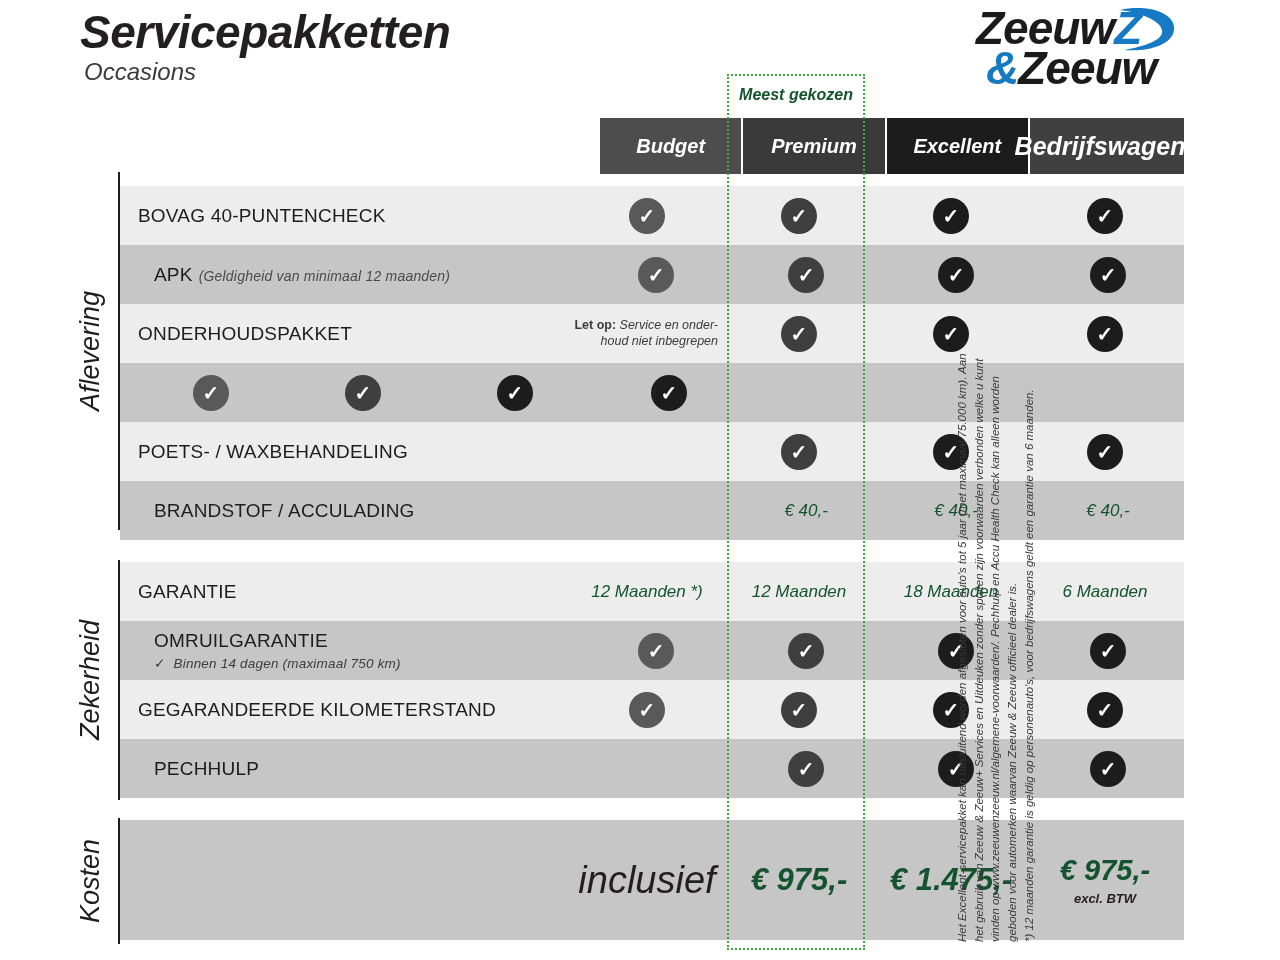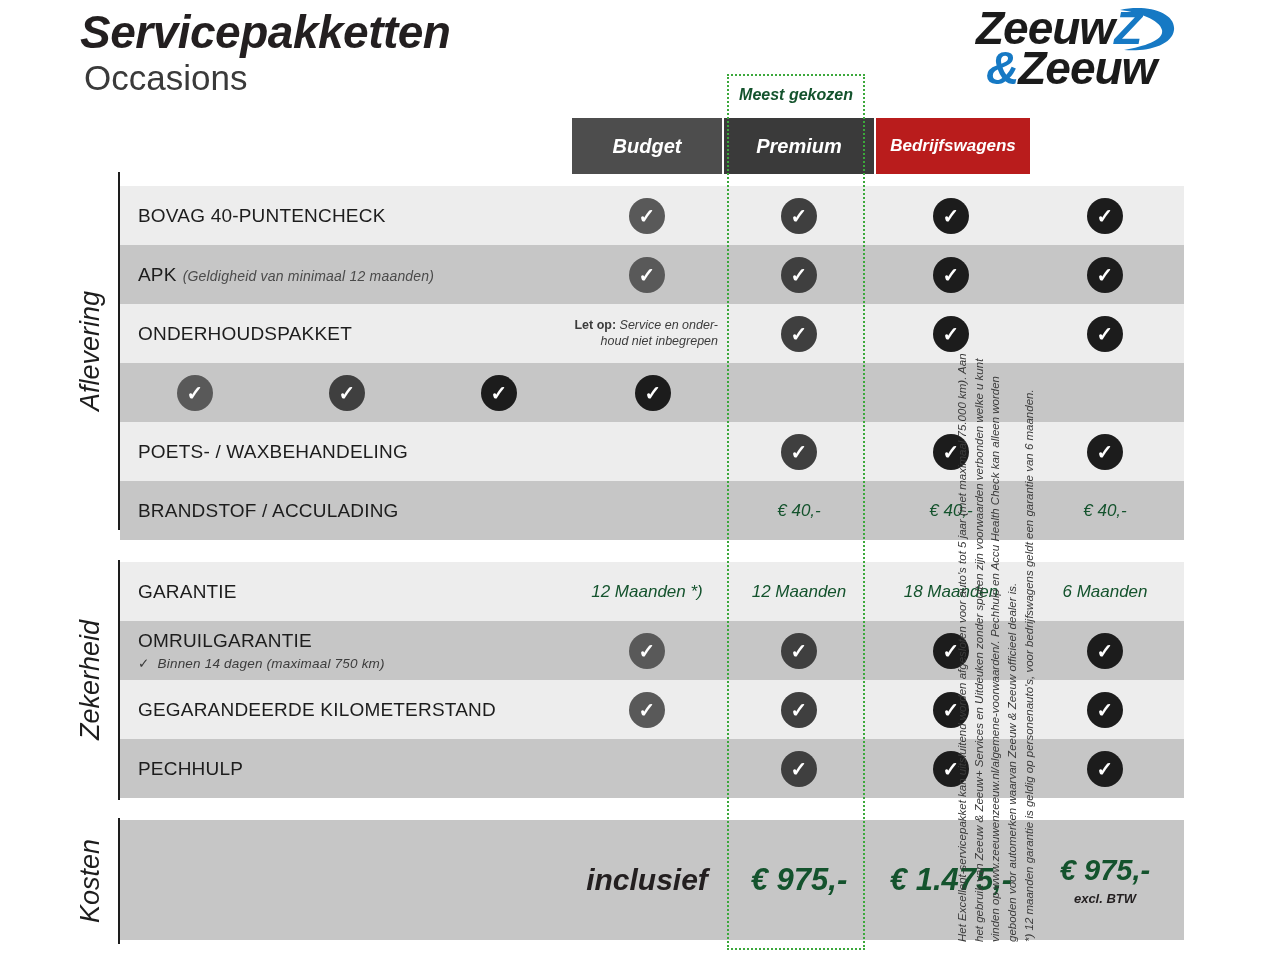--- a/index.html
+++ b/index.html
@@ -13,21 +13,21 @@
     overflow:hidden;
   }
 
   
   .header { position:absolute; left:80px; top:8px; }
   .title {
     font-size:46px; font-weight:bold; font-style:italic;
     letter-spacing:-0.5px; line-height:1.05; margin:0;
   }
   .subtitle {
-    font-size:35px; font-weight:normal;
+    font-size:24px; font-style:italic; font-weight:normal;
     color:#3a3a3a; margin:2px 0 0 4px;
   }
 
   
   .logo { position:absolute; right:104px; top:6px; width:200px; height:86px; }
   .logo .l1, .logo .l2 {
     font-style:italic; font-weight:bold; font-size:46px; line-height:44px;
     letter-spacing:-1px; color:#1b1b1b;
   }
   .logo .l1 { position:absolute; left:0; top:0; }
@@ -40,32 +40,32 @@
 
   
   .table { position:absolute; left:120px; top:118px; width:1064px; }
 
   .colhead { display:flex; height:56px; margin-left:452px; }
   .colhead .ch {
     width:150px; margin-right:2px;
     display:flex; align-items:center; justify-content:center;
     color:#fff; font-style:italic; font-weight:bold; font-size:20px;
   }
-  .ch.budget   { background:#4d4d4d; }
+  .ch.budget   { background:#4d4d4d;margin-left:28px; }
   .ch.premium  { background:#3a3a3a; }
   .ch.excellent{ background:#1c1c1c; }
-  .ch.bedrijf  { background:#b91c1c; width:154px; margin-right:0; font-size:17px; }
+  .ch.bedrijf  { background:#404040; width:154px; margin-right:0; font-size:25px; }
 
   .rows { margin-top:12px; }
   .row {
     display:flex; align-items:center; height:59px;
     position:relative;
   }
   .row.alt { background:#ededed; }
-  .row.base { background:#c6c6c6; }
+  .row.base { background:#c6c6c6;padding-left:16px; }
   .row .label {
     width:452px; padding-left:18px;
     font-size:19px; letter-spacing:0.2px; color:#1d1d1d;
   }
   .row .label .small {
     font-size:14px; font-style:italic; color:#4a4a4a; margin-left:6px;
   }
   .row .sub {
     display:block; font-size:13.5px; font-style:italic; color:#3c3c3c;
     margin-top:3px;
@@ -98,21 +98,21 @@
   
   .costs {
     display:flex; align-items:center; height:120px;
     background:#c6c6c6; margin-top:22px;
   }
   .costs .label { width:452px; }
   .costs .cell { font-style:italic; font-weight:bold; }
   .costs .price { font-size:31px; font-style:italic; font-weight:bold; color:#14532d; }
   .costs .price.small { font-size:29px; }
   .costs .excl { display:block; font-size:13px; font-weight:bold; margin-top:4px; }
-  .costs .inclusief { font-size:30px; font-style:italic; font-weight:bold; }
+  .costs .inclusief { font-size:38px; font-style:italic; font-weight:normal; }
 
   
   .group {
     position:absolute; left:0; width:120px;
     display:flex; align-items:center; justify-content:flex-end;
   }
   .group .bar { width:2px; background:#1d1d1d; margin-left:12px; }
   .group .gtxt {
     writing-mode:vertical-rl; transform:rotate(180deg);
     font-size:27px; font-style:italic; color:#1d1d1d;
@@ -184,20 +184,21 @@
   <div class="bar-wrap">
       <div class="bar" style="height:100%"></div>
     </div>
 </div>
 
 <div class="table">
 
   <div class="colhead">
     <div class="ch budget">Budget</div>
     <div class="ch premium">Premium</div>
+    <div class="ch excellent">Excellent</div>
     <div class="ch bedrijf">Bedrijfswagens</div>
   </div>
 
   <div class="rows">
 
     <div class="row alt">
       <div class="label">BOVAG 40-PUNTENCHECK</div>
       <div class="cell">
           <span class="chk light">✓</span>
         </div>

